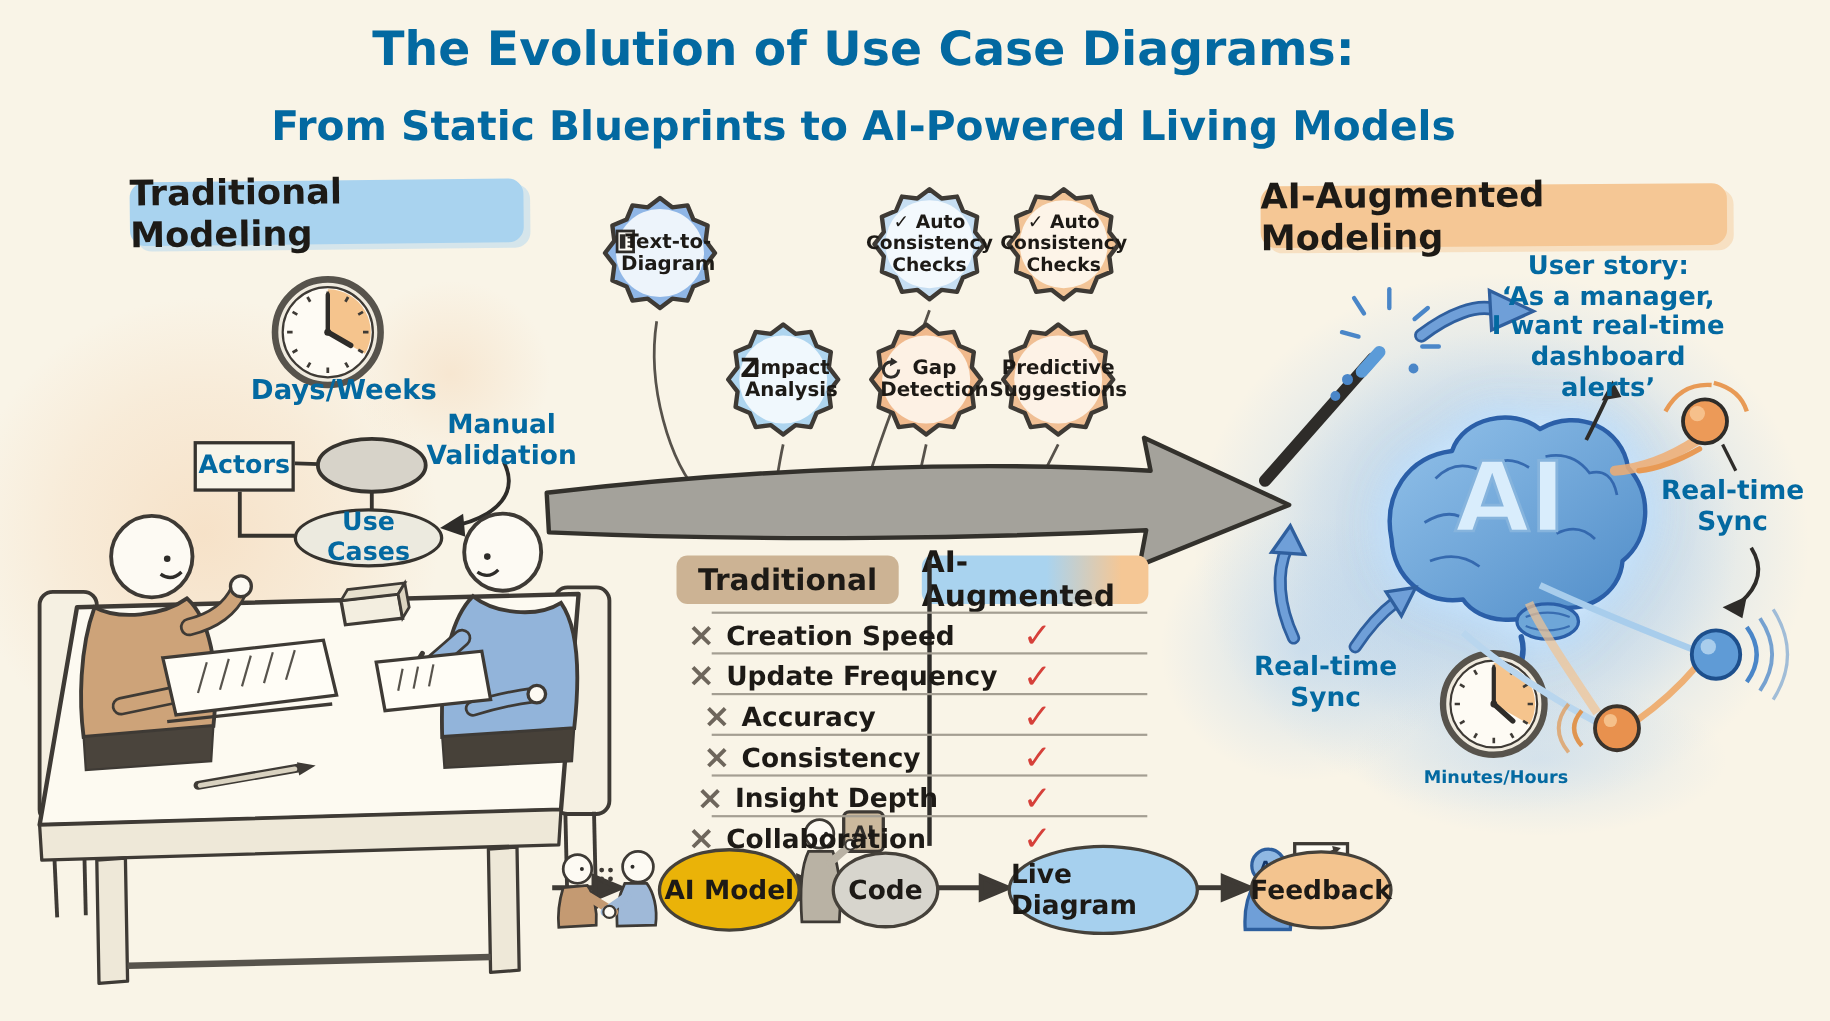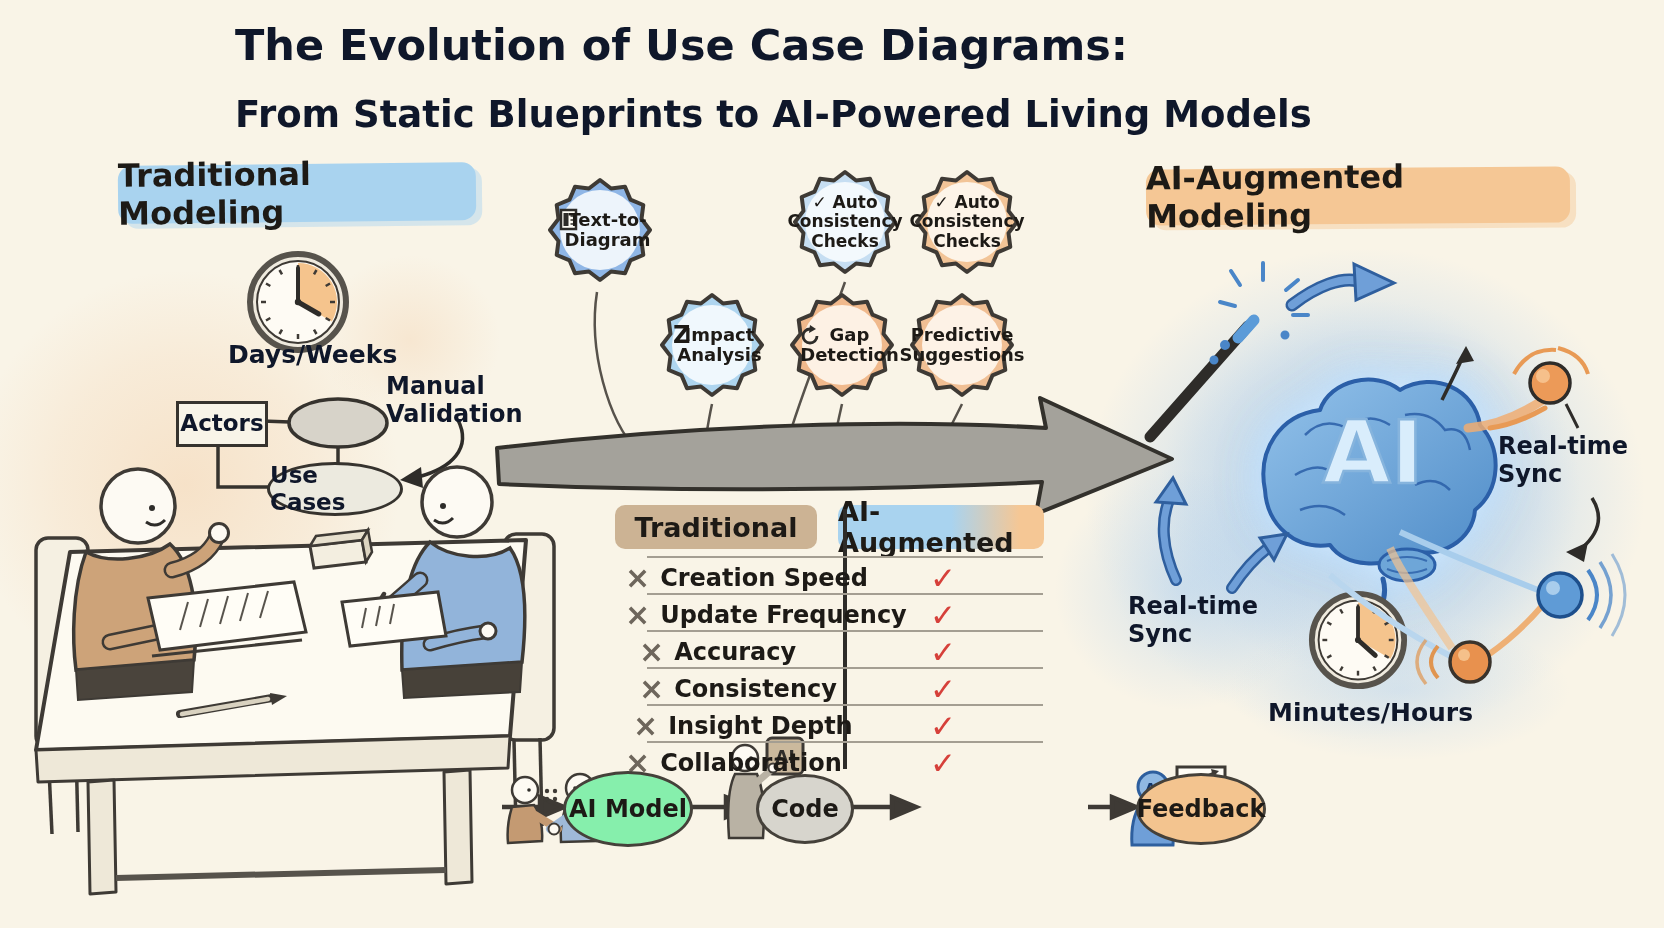--- a/index.html
+++ b/index.html
@@ -1,19 +1,19 @@
 <!DOCTYPE html>
 <html><head>
 <meta charset="utf-8">
 <style>
   html,body{margin:0;padding:0;background:#efe9da;}
   #canvas{position:relative;width:1664px;height:928px;background:#f9f4e7;overflow:hidden;
           font-family:"DejaVu Sans",sans-serif;color:#1d1a16;}
   .abs{position:absolute;}
-  .txt{position:absolute;font-weight:bold;color:#0f172a;line-height:1.18;}
+  .txt{position:absolute;font-weight:bold;color:#0369a1;text-align:center;line-height:1.18;}
   .preline{white-space:pre-line;}
   .blob{position:absolute;border-radius:50%;pointer-events:none;}
   svg{display:block;}
   .layer{position:absolute;left:0;top:0;}
   
   .hblue{position:absolute;background:#a9d3ef;border-radius:14px;transform:rotate(-.6deg);
          display:flex;align-items:center;justify-content:center;font-weight:bold;font-size:32px;
          box-shadow:6px 5px 0 rgba(169,211,239,.45);}
   .horange{position:absolute;background:#f5c795;border-radius:14px;transform:rotate(-.4deg);
          display:flex;align-items:center;justify-content:center;font-weight:bold;font-size:32px;
@@ -36,21 +36,21 @@
   .rline{position:absolute;left:52px;width:396px;height:2px;background:#a49e92;}
   .crow{position:absolute;left:30px;width:420px;height:34px;display:flex;align-items:center;}
   .xm{font-size:30px;color:#6e665c;font-weight:bold;margin-right:10px;line-height:1;}
   .rl{font-size:24px;font-weight:bold;}
   .ck{position:absolute;left:298px;width:40px;text-align:center;font-size:31px;color:#d6403a;
       font-weight:bold;line-height:1;}
   
   .node{position:absolute;border:3.5px solid #45413a;border-radius:50%;display:flex;
         align-items:center;justify-content:center;font-weight:bold;font-size:24px;color:#1d1a16;}
   .node.tan1{background:#dbc9ae;}
-  .node.tan2{background:#86efac;}
+  .node.tan2{background:#eab308;margin-left:35px;}
   .node.gray{background:#d7d5cd;}
   .node.blue{background:#a6d0ee;}
   .node.orange{background:#f3c48f;}
   #brainSvg{filter:drop-shadow(0 0 20px rgba(230,243,255,.95)) drop-shadow(0 0 9px rgba(150,200,245,.9));}
 </style>
 </head>
 <body>
 
 <div id="canvas">
 
@@ -494,29 +494,36 @@
         <span class="rl">Insight Depth</span>
         <span class="ck">✓</span>
       </div>
     <div class="crow" style="top:261px">
         <span class="xm">×</span>
         <span class="rl">Collaboration</span>
         <span class="ck">✓</span>
       </div>
   </div>
 
+  <div class="txt preline" style="left:1356px;top:228px;width:212px;font-size:23.5px;">User story:
+‘As a manager,
+I want real-time
+dashboard alerts’</div>
   <div class="txt preline" style="left:1498px;top:432px;width:154px;font-size:24px;">Real-time
 Sync</div>
   <div class="txt preline" style="left:1128px;top:592px;width:154px;font-size:24px;">Real-time
 Sync</div>
-  <div class="txt" style="left:1268px;top:698px;width:184px;font-size:25px;">Minutes/Hours</div>
+  <div class="txt" style="left:1268px;top:698px;width:184px;font-size:16px;">Minutes/Hours</div>
 
   <div class="node tan2" style="left:563px;top:771px;width:124px;height:70px;">
       <span>AI Model</span>
     </div>
   <div class="node gray" style="left:756px;top:774px;width:92px;height:64px;">
       <span>Code</span>
     </div>
+  <div class="node blue" style="left:916px;top:768px;width:168px;height:76px;">
+      <span>Live Diagram</span>
+    </div>
   <div class="node orange" style="left:1136px;top:773px;width:124px;height:66px;">
       <span>Feedback</span>
     </div>
 
 </div>
 
 </body></html>

